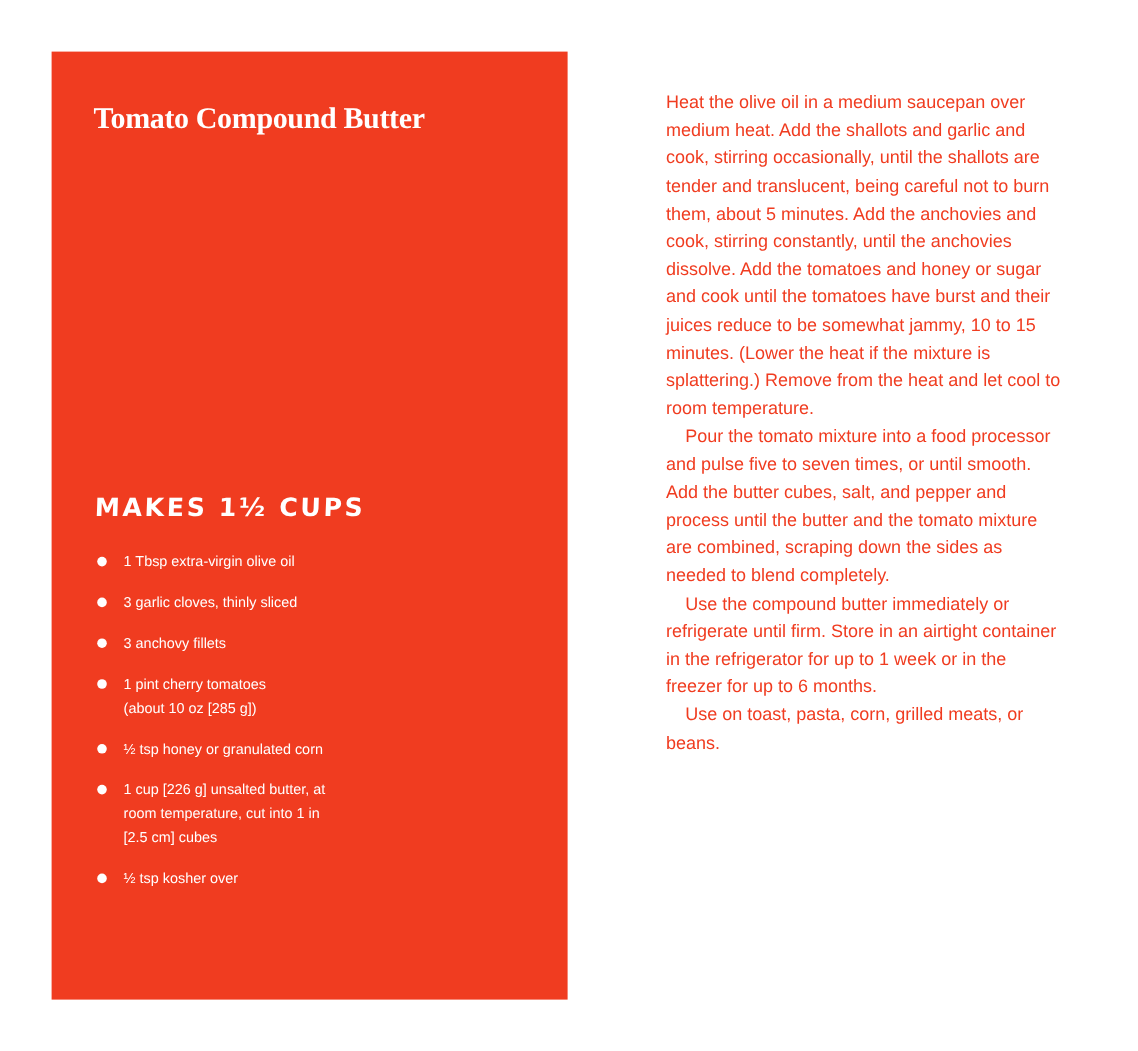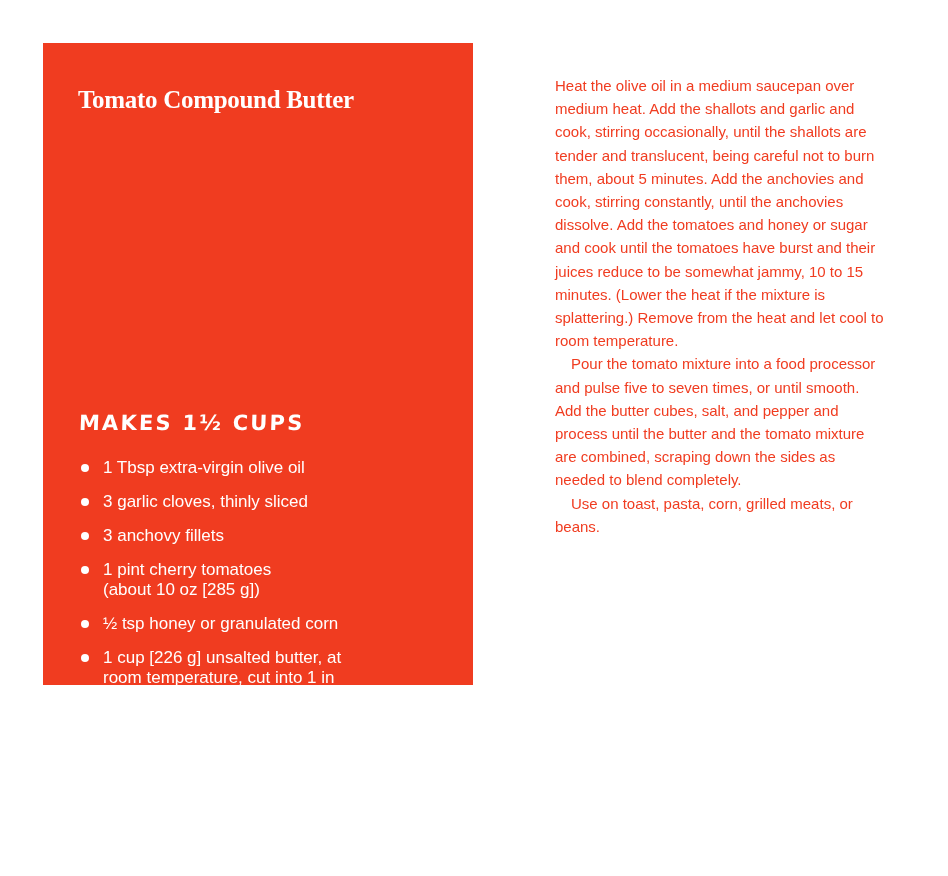--- a/index.html
+++ b/index.html
@@ -20,21 +20,21 @@
     height: 876px;
     background: #ffffff;
   }
 
   
   .recipe-card {
     position: absolute;
     left: 43px;
     top: 43px;
     width: 430px;
-    height: 642px;
+    height: 790px;
     background: #f03c20;
     color: #ffffff;
     box-sizing: border-box;
     padding: 0;
   }
   .recipe-title {
     position: absolute;
     left: 35px;
     top: 42px;
     width: 370px;
@@ -62,21 +62,21 @@
     top: 415px;
     width: 380px;
     margin: 0;
     padding: 0;
     list-style: none;
   }
   .ingredients li {
     position: relative;
     padding-left: 24px;
     margin-bottom: 14px;
-    font-size: 17px;
+    font-size: 12px;
     line-height: 20px;
     color: #ffffff;
   }
   .ingredients li .bullet {
     position: absolute;
     left: 2px;
     top: 6px;
     width: 8px;
     height: 8px;
     border-radius: 50%;
@@ -140,24 +140,25 @@
           <span class="txt">½ tsp honey or granulated corn</span>
         </li>
       <li>
           <span class="bullet"></span>
           <span class="txt">1 cup [226 g] unsalted butter, at
 room temperature, cut into 1 in
 [2.5 cm] cubes</span>
         </li>
       <li>
           <span class="bullet"></span>
-          <span class="txt">½ tsp kosher have</span>
+          <span class="txt">½ tsp kosher over</span>
         </li>
     </ul>
   </div>
 
   <div class="instructions">
     <p>Heat the olive oil in a medium saucepan over medium heat. Add the shallots and garlic and cook, stirring occasionally, until the shallots are tender and translucent, being careful not to burn them, about 5 minutes. Add the anchovies and cook, stirring constantly, until the anchovies dissolve. Add the tomatoes and honey or sugar and cook until the tomatoes have burst and their juices reduce to be somewhat jammy, 10 to 15 minutes. (Lower the heat if the mixture is splattering.) Remove from the heat and let cool to room temperature.</p>
     <p class="indent">Pour the tomato mixture into a food processor and pulse five to seven times, or until smooth. Add the butter cubes, salt, and pepper and process until the butter and the tomato mixture are combined, scraping down the sides as needed to blend completely.</p>
+    <p class="indent">Use the compound butter immediately or refrigerate until firm. Store in an airtight container in the refrigerator for up to 1 week or in the freezer for up to 6 months.</p>
     <p class="indent">Use on toast, pasta, corn, grilled meats, or beans.</p>
   </div>
 
 </div>
 
 </body></html>

